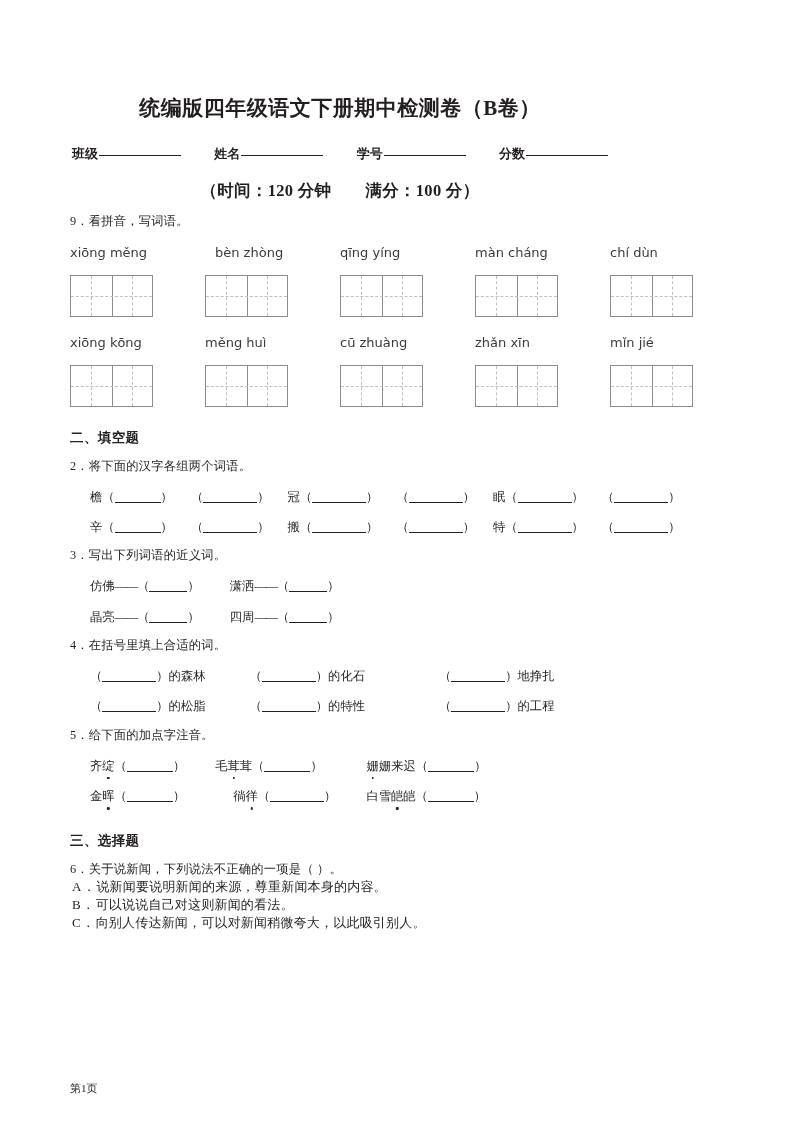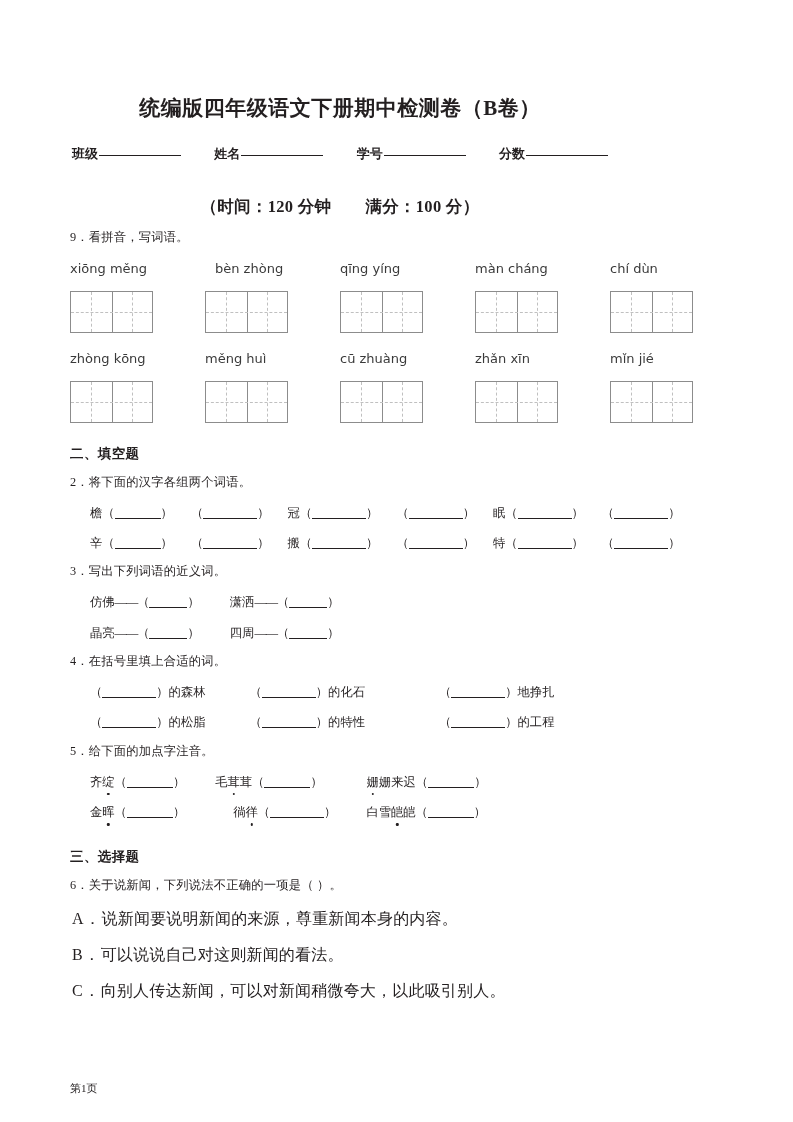--- a/index.html
+++ b/index.html
@@ -49,21 +49,21 @@
     border-bottom: 1.6px solid #231f20;
     width: 82px;
     margin-left: 1px;
     vertical-align: 2px;
     height: 0.9em;
   }
   .subtitle {
     text-align: center;
     font-size: 16.5px;
     font-weight: bold;
-    margin-top: 33px;
+    margin-top: 17px;
     letter-spacing: 0.3px;
   }
   .subtitle .gap { display: inline-block; width: 34px; }
 
   
   .section-head {
     font-size: 13.5px;
     font-weight: bold;
     margin-top: 20px;
     margin-bottom: 4px;
@@ -157,22 +157,21 @@
     left: 50%;
     bottom: -4px;
     width: 2.4px;
     height: 2.4px;
     background: #231f20;
     border-radius: 50%;
     transform: translateX(-50%);
   }
 
   .choice {
-    font-size: 16px;
-    margin-top: 15px;
+    font-size: 13px;
     padding-left: 2px;
     letter-spacing: 0.2px;
   }
   .choice .tag { letter-spacing: 1px; }
 
   
   .footer {
     position: absolute;
     left: 70px;
     bottom: 26px;
@@ -240,21 +239,21 @@
         </div>
       <div class="tzg" style="left:540px">
           <div class="vmid"></div>
           <div class="hdash"></div>
           <div class="vdash left"></div>
           <div class="vdash right"></div>
         </div>
     </div>
 
     <div class="pinyin-row">
-      <span class="pinyin-label" style="left:0px">zhòng kōng</span>
+      <span class="pinyin-label" style="left:0px">xiōng kōng</span>
       <span class="pinyin-label" style="left:135px">měng huì</span>
       <span class="pinyin-label" style="left:270px">cū zhuàng</span>
       <span class="pinyin-label" style="left:405px">zhǎn xīn</span>
       <span class="pinyin-label" style="left:540px">mǐn jié</span>
     </div>
 
     <div class="grid-row">
       <div class="tzg" style="left:0px">
           <div class="vmid"></div>
           <div class="hdash"></div>

